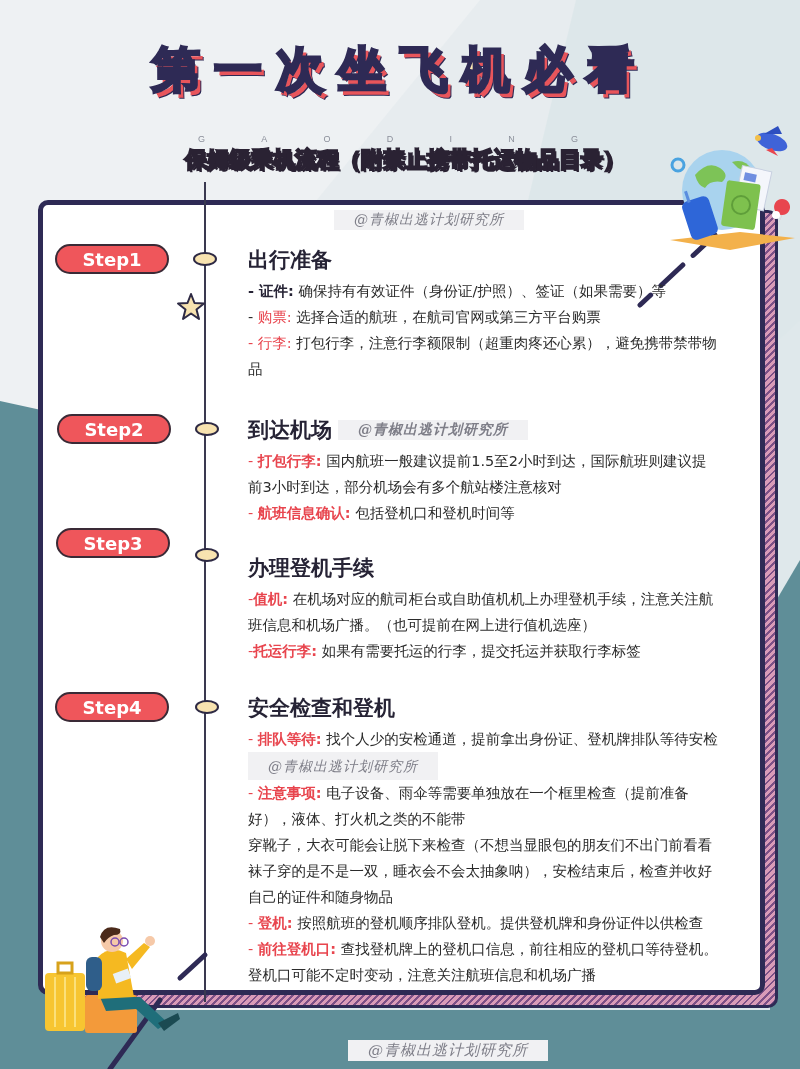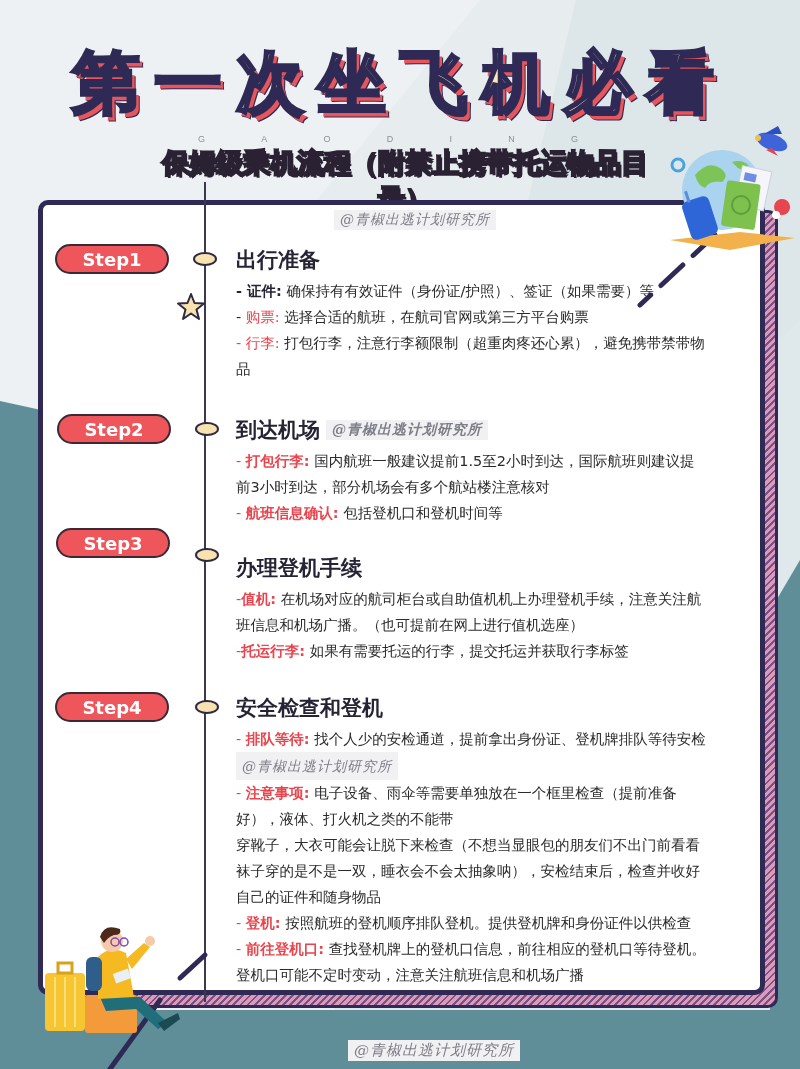--- a/index.html
+++ b/index.html
@@ -36,35 +36,35 @@
     position: absolute; left: 770px; top: 560px; width: 30px; height: 509px;
     background: #5f8e98;
     clip-path: polygon(0% 10%, 100% 0%, 100% 100%, 0% 100%);
   }
 
   
   .title {
     position: absolute; left: 0; top: 38px; width: 800px;
     text-align: center;
     font-family: "DejaVu Sans", sans-serif;
-    font-weight: bold; font-size: 68px; letter-spacing: 14px;
+    font-weight: bold; font-size: 48px; letter-spacing: 14px;
     color: #fde9b5;
     -webkit-text-stroke: 3px #2e2a55;
     text-shadow: 4px 5px 0 #e8555b, 5px 6px 0 #2e2a55;
   }
   .gaoding {
     position: absolute; left: 198px; top: 134px; width: 380px;
     display: flex; justify-content: space-between;
     font-family: "Liberation Sans", sans-serif;
     font-size: 9px; color: #8b8f9a;
   }
   .subtitle {
     position: absolute; left: 150px; top: 145px; width: 510px;
     text-align: center;
-    font-weight: bold; font-size: 27px;
+    font-weight: bold; font-size: 22px;
     color: #f6c6a0;
     -webkit-text-stroke: 2px #2a2233;
     text-shadow: 2px 2px 0 #2a2233;
   }
 
   
   .card-shadow {
     position: absolute; left: 48px; top: 210px; width: 730px; height: 798px;
     border-radius: 10px;
     background: repeating-linear-gradient(135deg, #d99bb8 0 3px, #7c4f86 3px 5px);
@@ -94,40 +94,40 @@
   .node {
     position: absolute; width: 24px; height: 14px;
     border-radius: 50%;
     background: #f8e3b0;
     border: 2px solid #2e2a44;
   }
   .star {
     position: absolute; left: 176px; top: 292px; width: 30px; height: 30px;
   }
   .section {
-    position: absolute; left: 236px; width: 470px;
+    position: absolute; left: 248px; width: 470px;
     color: #2b2b2b;
   }
   .section h2 {
     font-size: 21px; font-weight: bold; color: #262335;
     margin-bottom: 4px; display: flex; align-items: center; gap: 6px;
   }
   .section p {
     font-size: 14.5px; line-height: 26px;
   }
   .lbl-red { color: #e8454e; }
   .lbl-dark { color: #262335; font-weight: bold; }
   .lbl-red.b { font-weight: bold; }
   .watermark {
     display: inline-block;
     background: #f1f1f3;
     color: #7e7e88;
     font-family: "DejaVu Serif", serif;
     font-style: italic;
-    font-size: 14px; padding: 1px 6px;
+    font-size: 14px; padding: 1px 20px;
     letter-spacing: 1px;
   }
   .wm-top { position: absolute; left: 334px; top: 210px; }
   .wm-bottom { position: absolute; left: 348px; top: 1040px; font-size: 15px; }
 
   
   .illus-travel { position: absolute; left: 660px; top: 120px; width: 140px; height: 140px; }
   .illus-person { position: absolute; left: 40px; top: 905px; width: 160px; height: 130px; }
 </style>
 </head>

